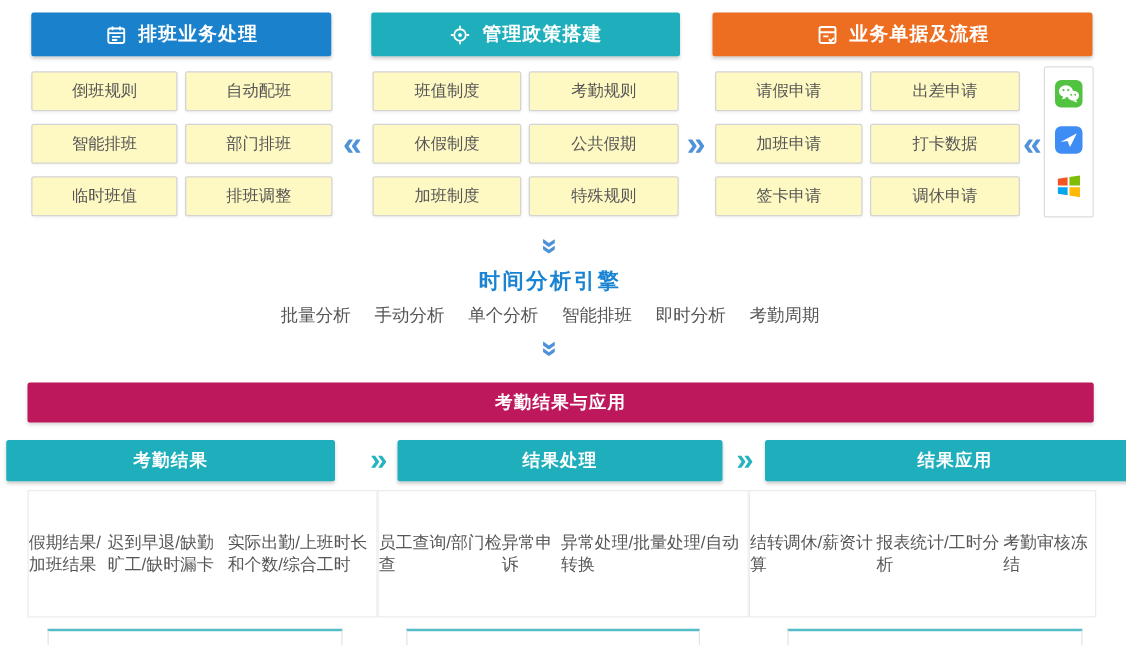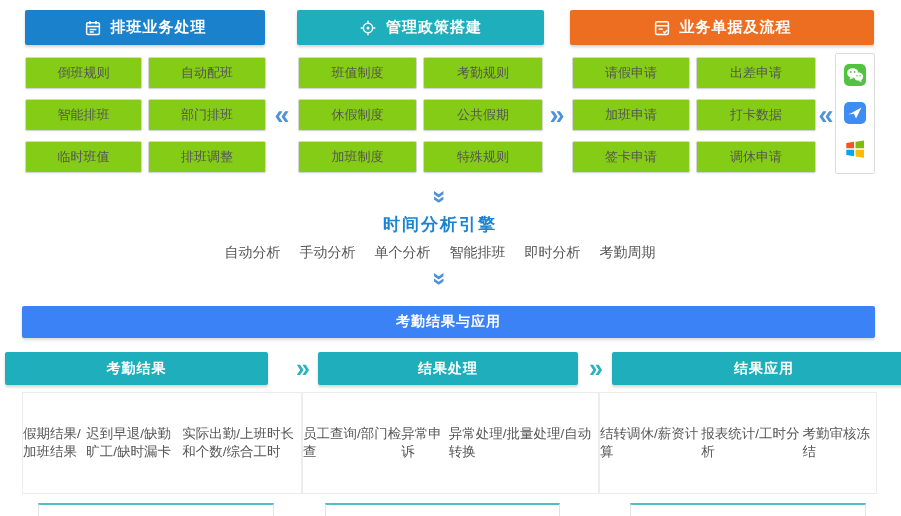--- a/index.html
+++ b/index.html
@@ -11,38 +11,38 @@
     position:absolute;top:10px;height:35px;display:flex;align-items:center;justify-content:center;
     gap:9px;color:#fff;font-weight:bold;font-size:15px;border-radius:2px;
     box-shadow:0 2px 3px rgba(0,0,0,.18);letter-spacing:1px;
   }
   .hdr-blue{background:#1a82cd}
   .hdr-teal{background:#1fafbc}
   .hdr-orange{background:#ee6e21}
   .hicon{display:flex;align-items:center}
   .grid{position:absolute;top:57px;display:grid;gap:10px 6px;}
   .cell{
-    height:30px;border:1px solid #d4d4d4;background:#84cc16;border-radius:2px;
+    height:30px;border:1px solid #d4d4d4;background:#fef9c3;border-radius:2px;
     display:flex;align-items:center;justify-content:center;
     font-size:13px;color:#555;box-shadow:0 1px 2px rgba(0,0,0,.05);
   }
   .chev-side{
     position:absolute;top:99px;width:28px;height:32px;display:flex;align-items:center;justify-content:center;
     font-size:27px;font-weight:bold;color:#4f92d8;
   }
   .appbox{
     position:absolute;left:835px;top:53px;width:38px;height:119px;border:1px solid #dcdcdc;border-radius:2px;
     display:flex;flex-direction:column;align-items:center;justify-content:space-evenly;background:#fff;
   }
   .chev-down{position:absolute;left:0;width:880px;text-align:center;color:#4f92d8;font-weight:bold;font-size:24px;line-height:24px;}
   .chev-down span{display:inline-block;transform:rotate(90deg);}
   .engine-title{position:absolute;left:0;width:880px;top:213px;text-align:center;color:#1a84d2;font-size:17px;font-weight:bold;letter-spacing:2px;}
   .analysis{position:absolute;left:0;width:880px;top:244px;display:flex;justify-content:center;gap:19px;font-size:14px;color:#565656;}
   .banner{
-    position:absolute;left:22px;top:306px;width:853px;height:32px;background:#3b82f6;border-radius:2px;
+    position:absolute;left:22px;top:306px;width:853px;height:32px;background:#be185d;border-radius:2px;
     color:#fff;font-weight:bold;font-size:14px;display:flex;align-items:center;justify-content:center;
     letter-spacing:1px;box-shadow:0 2px 3px rgba(0,0,0,.15);
   }
   .tealbar{
     position:absolute;top:352px;height:33px;background:#1fafbc;border-radius:2px;
     color:#fff;font-weight:bold;font-size:14px;display:flex;align-items:center;justify-content:center;
     letter-spacing:1px;box-shadow:0 2px 3px rgba(0,0,0,.18);
   }
   .chev-teal{position:absolute;top:352px;height:33px;width:30px;display:flex;align-items:center;justify-content:center;color:#27b3c0;font-size:25px;font-weight:bold;}
   .listbox{
@@ -164,21 +164,21 @@
         <path d="M12.6 12.8 H21.8 V21.5 L12.6 20.1 Z" fill="#ffba08"></path>
       </svg>
     </span>
   </div>
 
   <div class="chev-down" style="top:185px;"><span>»</span></div>
 
   <div class="engine-title">时间分析引擎</div>
 
   <div class="analysis">
-    <span>自动分析</span>
+    <span>批量分析</span>
     <span>手动分析</span>
     <span>单个分析</span>
     <span>智能排班</span>
     <span>即时分析</span>
     <span>考勤周期</span>
   </div>
 
   <div class="chev-down" style="top:267px;"><span>»</span></div>
 
   <div class="banner">考勤结果与应用</div>

